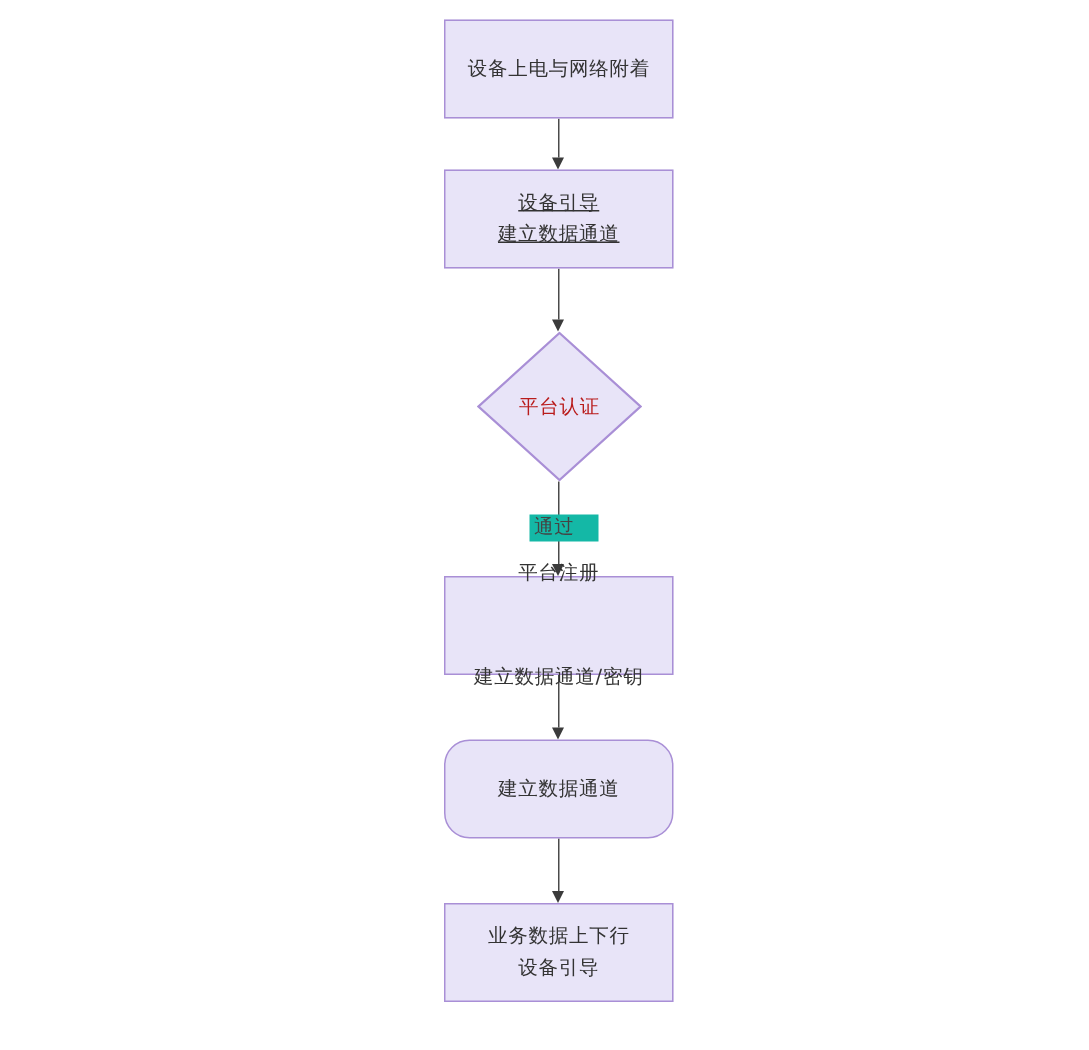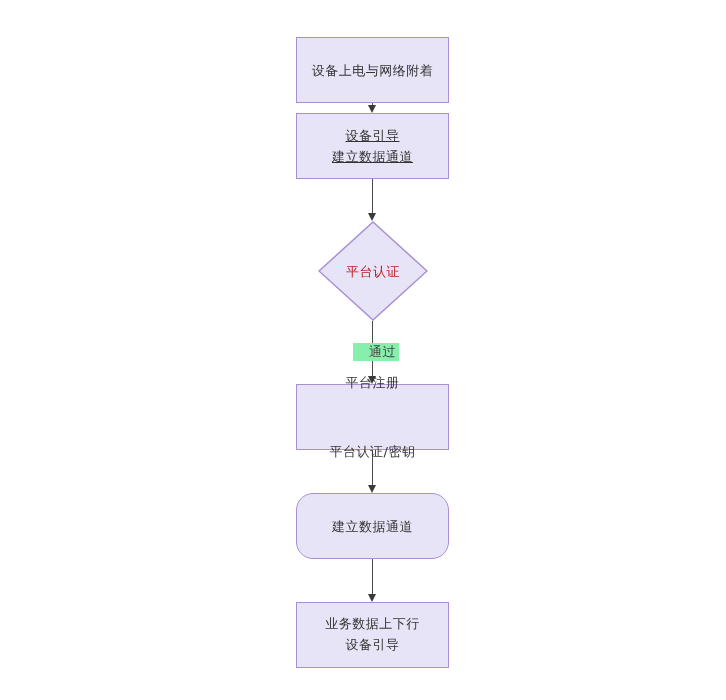--- a/index.html
+++ b/index.html
@@ -77,24 +77,24 @@
     border-right: 4.5px solid transparent;
     border-top: 8px solid #3b3b3b;
     left: 368px;
   }
   .edge-label {
     position: absolute;
     color: #444444;
     font-size: 13px;
     line-height: 16px;
     letter-spacing: 0.5px;
-    background: #86efac;
+    background: #14b8a6;
     padding: 1px 3px;
     white-space: nowrap;
-    text-align: right;
+    text-align: left;
   }
 </style>
 </head>
 <body>
 
 <div id="canvas">
 
   <div class="edge" style="top:79px; height:26px;"></div>
   <div class="arrowhead" style="top:105px;"></div>
 
@@ -104,39 +104,39 @@
   <div class="edge" style="top:321px; height:55px;"></div>
   <div class="arrowhead" style="top:376px;"></div>
   <div class="edge-label" style="left:353px; top:343px; width:40px;">通过</div>
 
   <div class="edge" style="top:450px; height:35px;"></div>
   <div class="arrowhead" style="top:485px;"></div>
 
   <div class="edge" style="top:559px; height:35px;"></div>
   <div class="arrowhead" style="top:594px;"></div>
 
-  <div class="node node-rect" style="top:13px;margin-top:24px;">
+  <div class="node node-rect" style="top:13px;">
     <span class="node-line">设备上电与网络附着</span>
   </div>
 
   <div class="node node-rect" style="top:113px;text-decoration:underline;">
     <span class="node-line">设备引导</span>
     <span class="node-line">建立数据通道</span>
   </div>
 
   <div class="node node-diamond">
     <svg class="dia-shape" viewBox="0 0 110 100">
       <polygon points="55,1 109,50 55,99 1,50" fill="#e8e4f8" stroke="#a98fd6" stroke-width="1.5"></polygon>
     </svg>
     <span class="dia-label">平台认证</span>
   </div>
 
   <div class="node node-rect" style="top:384px;gap:48px;">
     <span class="node-line">平台注册</span>
-    <span class="node-line">平台认证/密钥</span>
+    <span class="node-line">建立数据通道/密钥</span>
   </div>
 
   <div class="node node-rect" style="top:493px;border-radius:17px;">
     <span class="node-line">建立数据通道</span>
   </div>
 
   <div class="node node-rect" style="top:602px;font-family:Liberation Mono, monospace;">
     <span class="node-line">业务数据上下行</span>
     <span class="node-line">设备引导</span>
   </div>

